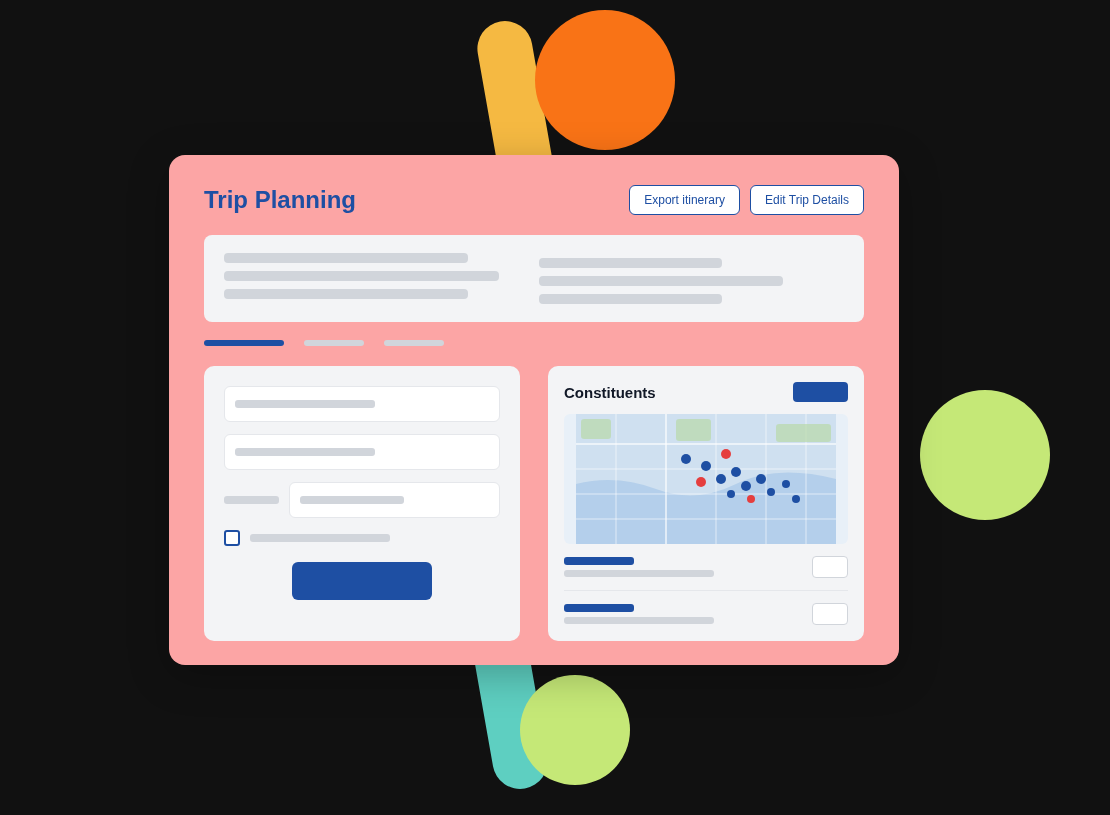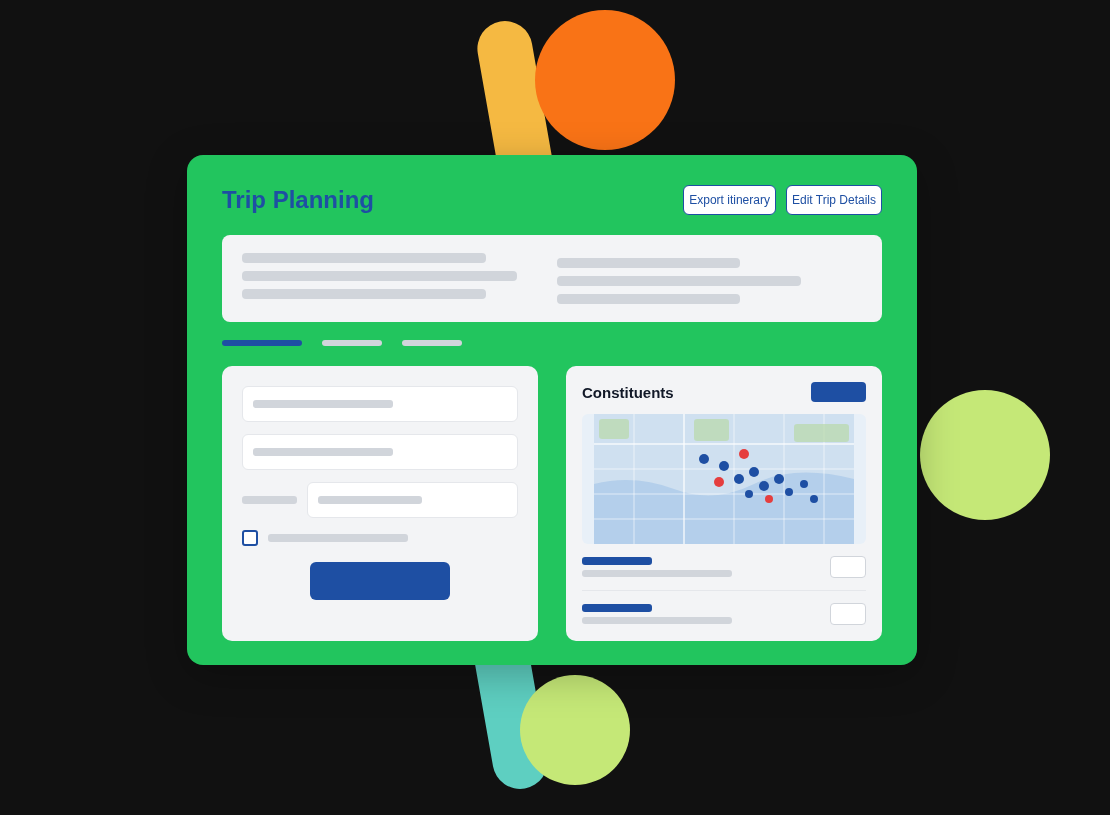--- a/index.html
+++ b/index.html
@@ -64,24 +64,24 @@
       border-radius: 50%;
       background: #C5E877;
       bottom: 30px;
       left: 520px;
     }
 
     
     .card {
       position: absolute;
       top: 155px;
-      left: 187px;
+      left: 169px;
       width: 730px;
       height: 510px;
-      background: #22c55e;
+      background: #fca5a5;
       border-radius: 16px;
       box-shadow: 0 10px 40px rgba(0,0,0,0.25);
       padding: 30px 35px;
       overflow: hidden;
     }
 
     
     .card-header {
       display: flex;
       align-items: center;
@@ -94,21 +94,21 @@
       font-weight: 700;
       color: #1E4FA3;
     }
 
     .header-buttons {
       display: flex;
       gap: 10px;
     }
 
     .btn-outline {
-      padding: 7px 5px;
+      padding: 7px 14px;
       border: 1.5px solid #1E4FA3;
       border-radius: 6px;
       background: #fff;
       color: #1E4FA3;
       font-size: 12px;
       font-weight: 500;
       cursor: pointer;
       white-space: nowrap;
     }
 

